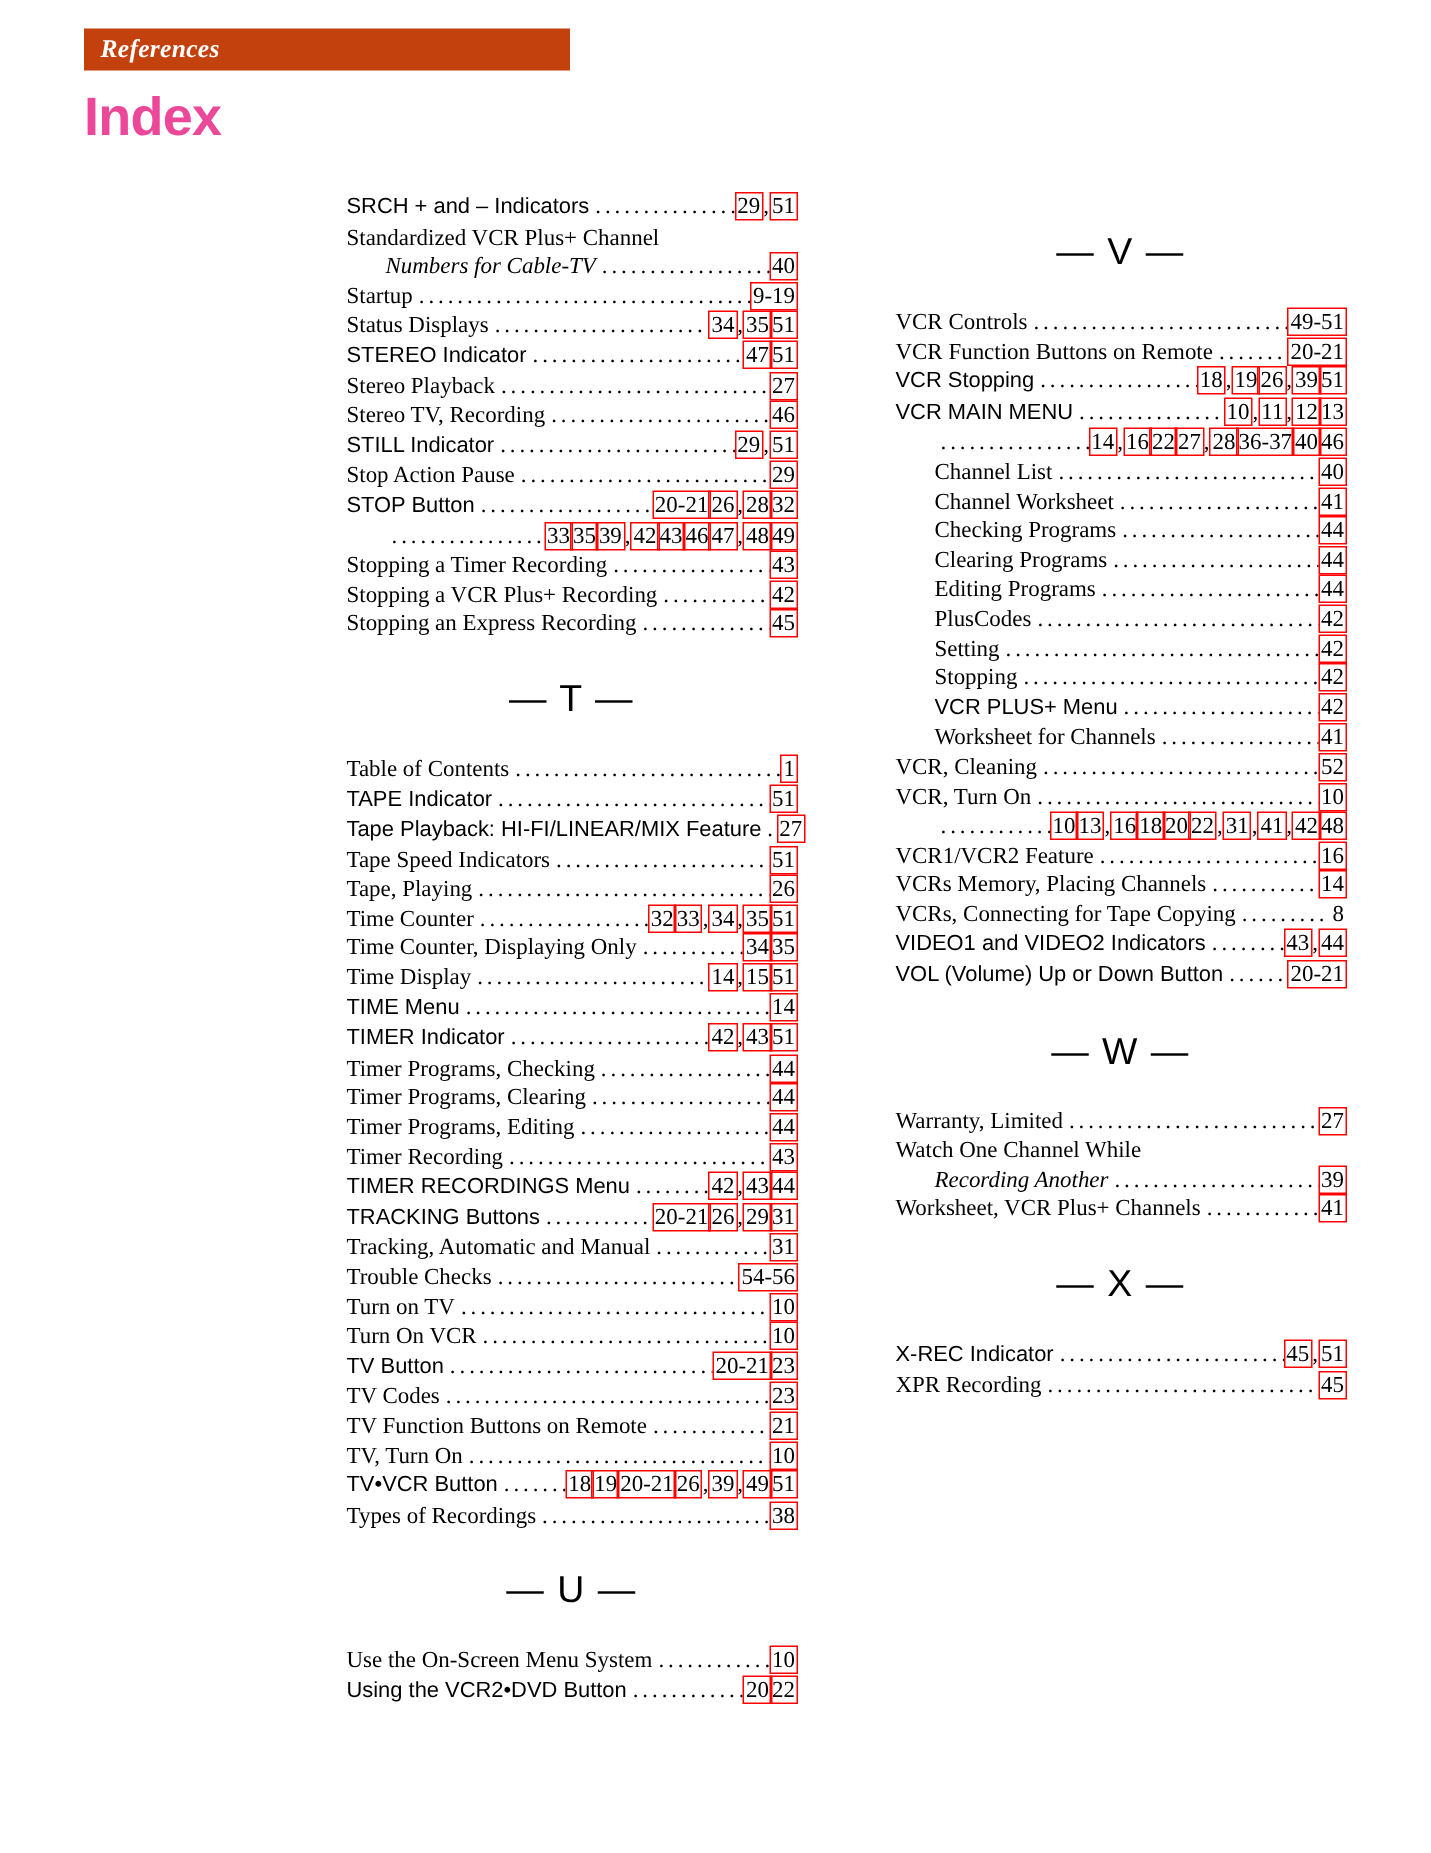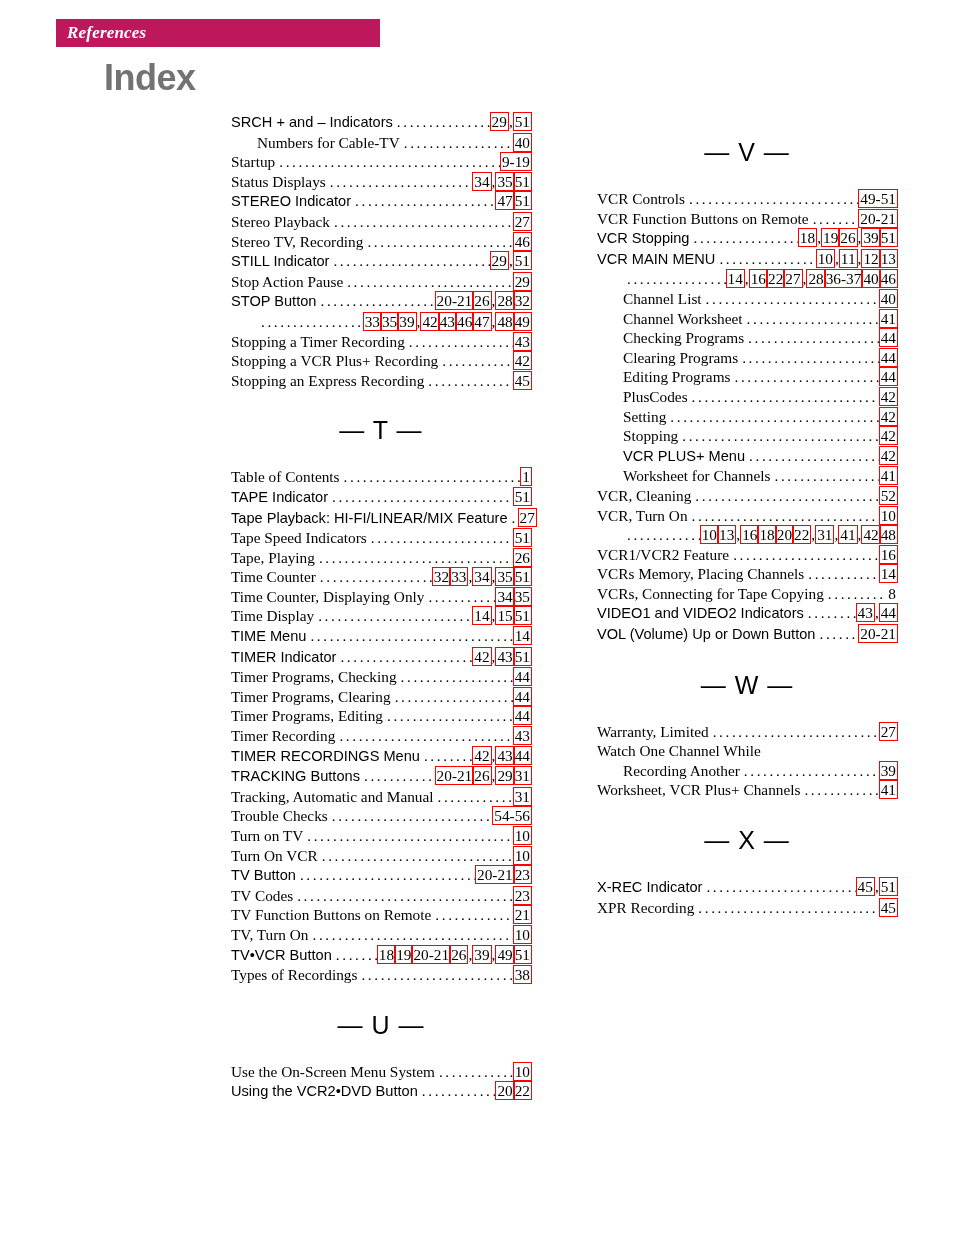--- a/index.html
+++ b/index.html
@@ -16,48 +16,47 @@
     overflow: hidden;
   }
 
   
   #header-bar {
     position: absolute;
     left: 56px;
     top: 19px;
     width: 324px;
     height: 28px;
-    background: #be185d;
+    background: #c2410c;
   }
   #header-bar .hdr-text {
     font-family: "Liberation Serif", serif;
     font-style: italic;
     font-weight: bold;
     font-size: 17px;
     color: #ffffff;
     line-height: 28px;
     padding-left: 11px;
     letter-spacing: .2px;
   }
   #page-title {
     position: absolute;
     left: 56px;
     top: 57px;
     font-family: "Liberation Sans", sans-serif;
     font-weight: bold;
     font-size: 36px;
     letter-spacing: -0.5px;
-    color: #737373;
-    margin-left: 48px;
+    color: #ec4899;
   }
 
   
   .column {
     position: absolute;
-    top: 112px;
+    top: 128px;
     width: 300px;
   }
   #column-left  { left: 231px; }
   #column-right { left: 597px; }
 
   
   .letter-heading {
     font-family: "Liberation Sans", sans-serif;
     font-size: 25px;
     font-weight: normal;
@@ -71,21 +70,21 @@
 
   
   .entry {
     display: flex;
     align-items: baseline;
     font-size: 15.3px;
     line-height: 19.6px;
     white-space: nowrap;
   }
   .entry.sub .label  { padding-left: 26px; }
-  .entry.cont .label { padding-left: 26px; }
+  .entry.cont .label { padding-left: 26px; font-style: italic; }
 
   .label { flex: 0 0 auto; }
   .label.sans { font-family: "Liberation Sans", sans-serif; font-size: 14.6px; }
 
   .leader {
     flex: 1 1 auto;
     overflow: hidden;
     white-space: nowrap;
     margin: 0 1px 0 4px;
     letter-spacing: 2.6px;
@@ -124,20 +123,23 @@
 <div class="column" id="column-left">
     <div class="entry">
       <span class="label sans">SRCH + and – Indicators</span>
       <span class="leader">............................................................</span>
       <span class="pages">
         <span class="pg boxed">29</span>
         <span class="pg">,</span>
         <span class="pg boxed">51</span>
       </span>
     </div>
+    <div class="entry headingonly">
+      <span class="label">Standardized VCR Plus+ Channel</span>
+    </div>
     <div class="entry cont">
       <span class="label">Numbers for Cable-TV</span>
       <span class="leader">............................................................</span>
       <span class="pages">
         <span class="pg boxed">40</span>
       </span>
     </div>
     <div class="entry">
       <span class="label">Startup</span>
       <span class="leader">............................................................</span>

